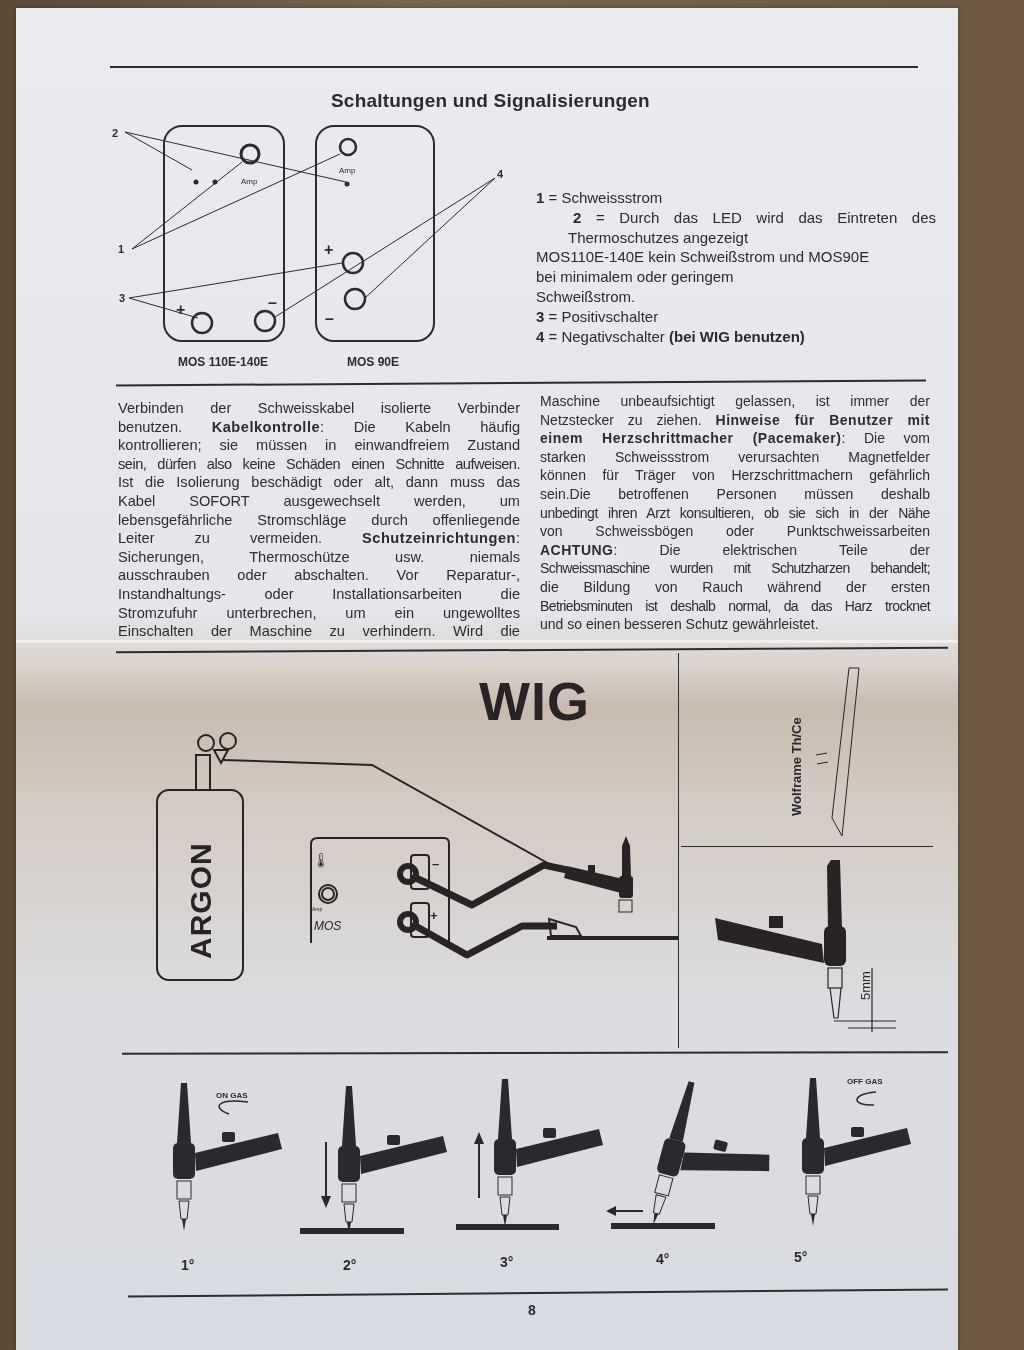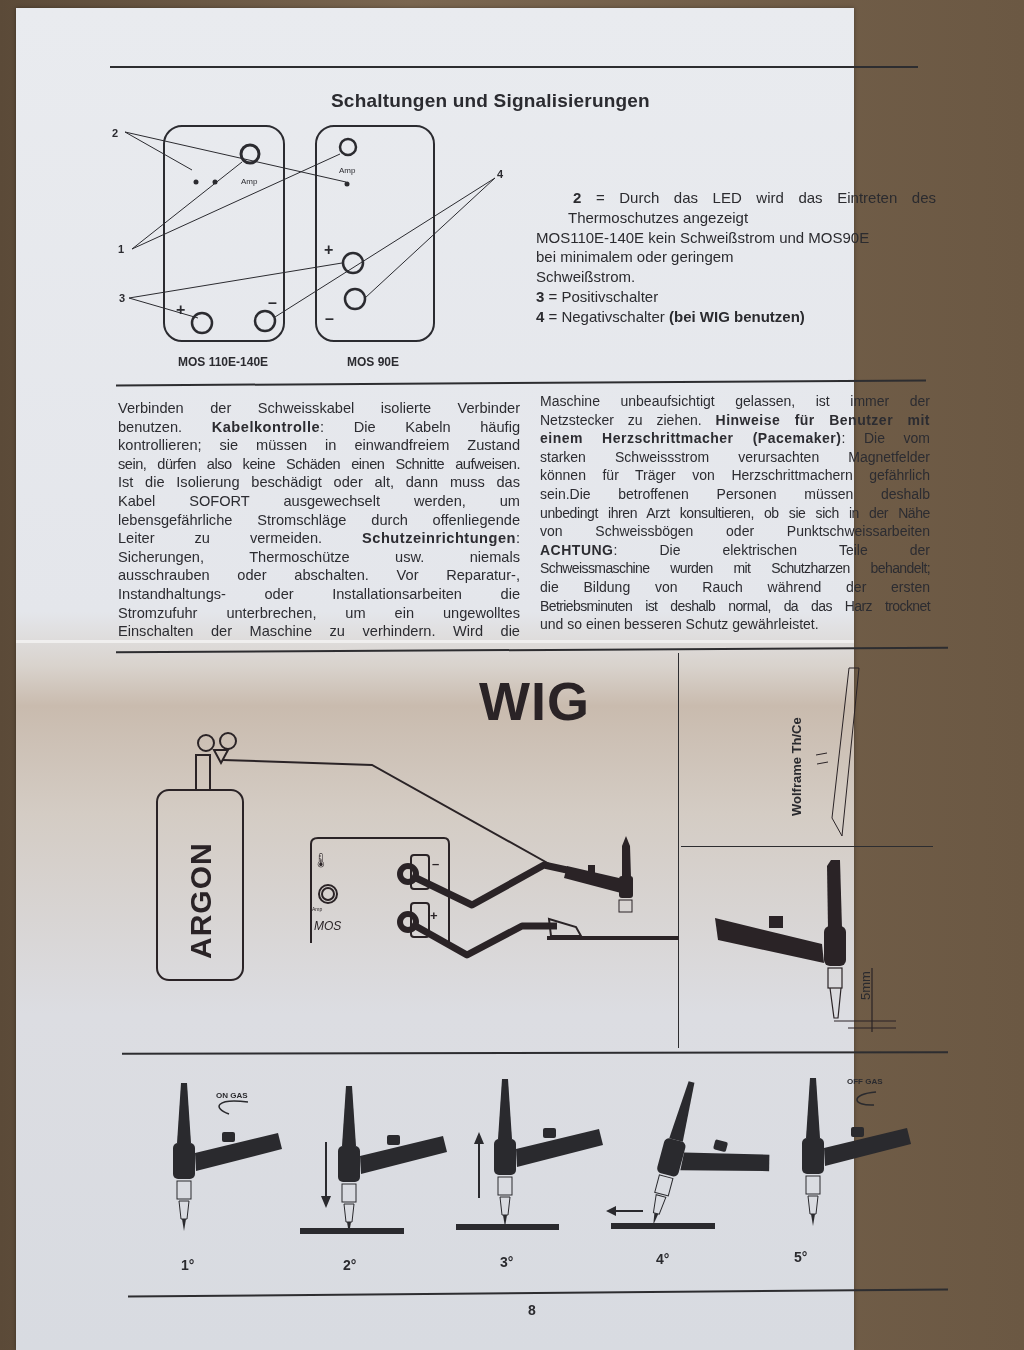--- a/index.html
+++ b/index.html
@@ -2,21 +2,21 @@
 <html><head>
 <meta charset="utf-8">
 <style>
   html, body { margin:0; padding:0; }
   body {
     width:1024px; height:1350px; overflow:hidden; position:relative;
     background: linear-gradient(90deg,#5b4a38 0%,#7a6650 40%,#6b5843 100%);
     font-family: "Liberation Sans", sans-serif;
   }
   .paper {
-    position:absolute; left:16px; top:8px; width:838px; height:1342px;
+    position:absolute; left:16px; top:8px; width:942px; height:1342px;
     background: linear-gradient(180deg,#e9ebef 0%,#e4e6eb 45%,#d9d3cd 49%,#c9bbae 52%,#d4ccc4 60%,#dcdde2 75%,#d8dbe1 100%);
     box-shadow: 0 0 4px rgba(0,0,0,.35);
     color:#2a2a2e;
   }
   .fold { position:absolute; left:0; width:100%; height:3px; background:rgba(255,255,255,.55); }
   .hr { position:absolute; height:0; border-top:2px solid #2d2d30; }
   .title {
     position:absolute; left:315px; top:82px; font-size:19px; font-weight:bold; letter-spacing:.2px;
     color:#2b2b30;
   }
@@ -93,20 +93,21 @@
       <text x="160" y="307">+</text>
       <text x="252" y="300">–</text>
       <text x="308" y="247">+</text>
       <text x="309" y="316">–</text>
     </g>
   </svg>
   <div class="caption" style="left:162px; top:347px;">MOS 110E-140E</div>
   <div class="caption" style="left:331px; top:347px;">MOS 90E</div>
 
   <div class="legend">
+    <div><b>1</b><span> = Schweissstrom</span></div>
     <div class="spread"><b>2</b><span> = Durch das LED wird das Eintreten des</span></div>
     <div class="indent">Thermoschutzes angezeigt</div>
     <div>MOS110E-140E kein Schweißstrom und MOS90E</div>
     <div>bei minimalem oder geringem</div>
     <div>Schweißstrom.</div>
     <div><b>3</b><span> = Positivschalter</span></div>
     <div><b>4</b><span> = Negativschalter </span><b>(bei WIG benutzen)</b></div>
   </div>
 
   <div class="hr" style="left:100px; top:374px; width:810px; transform:rotate(-0.35deg);"></div>

